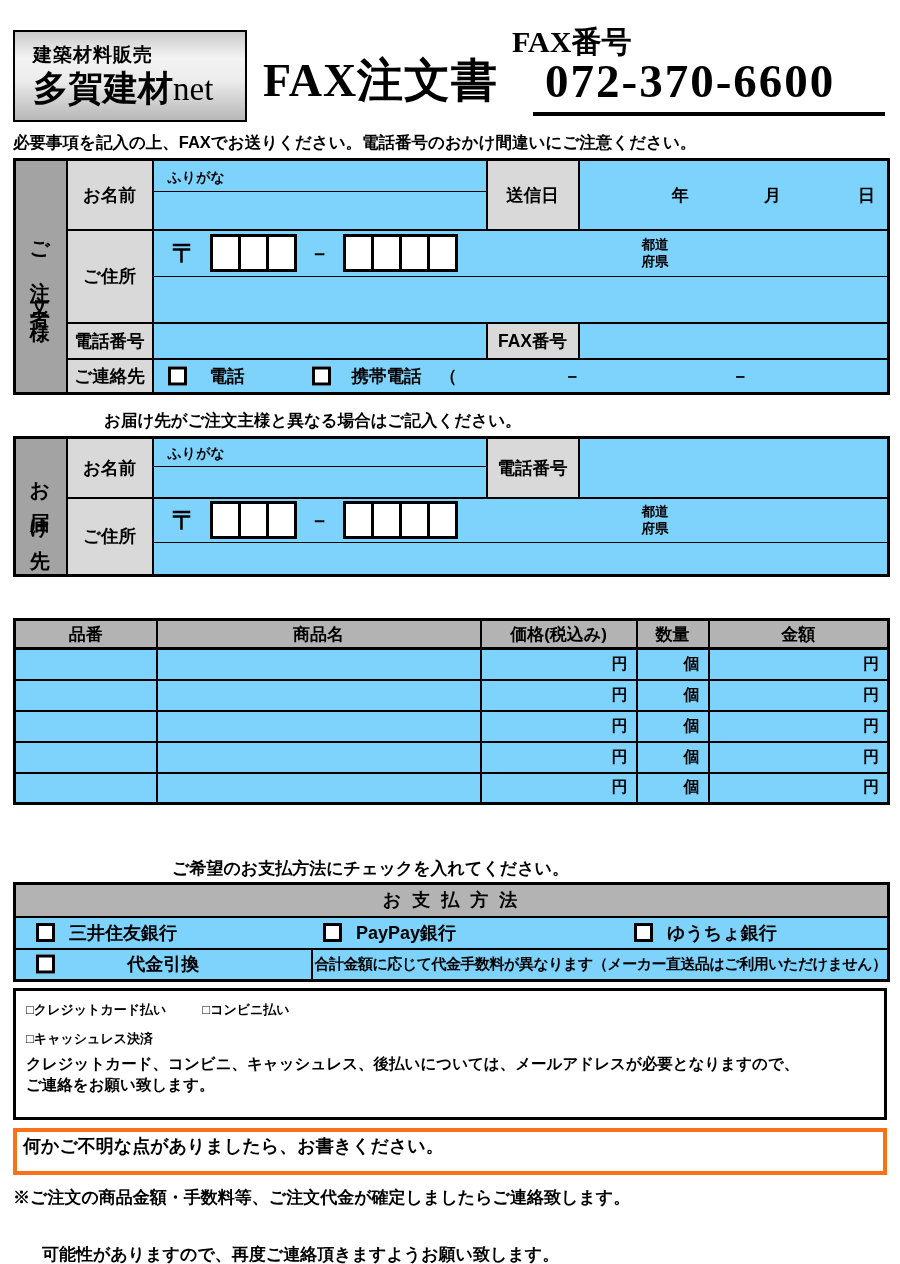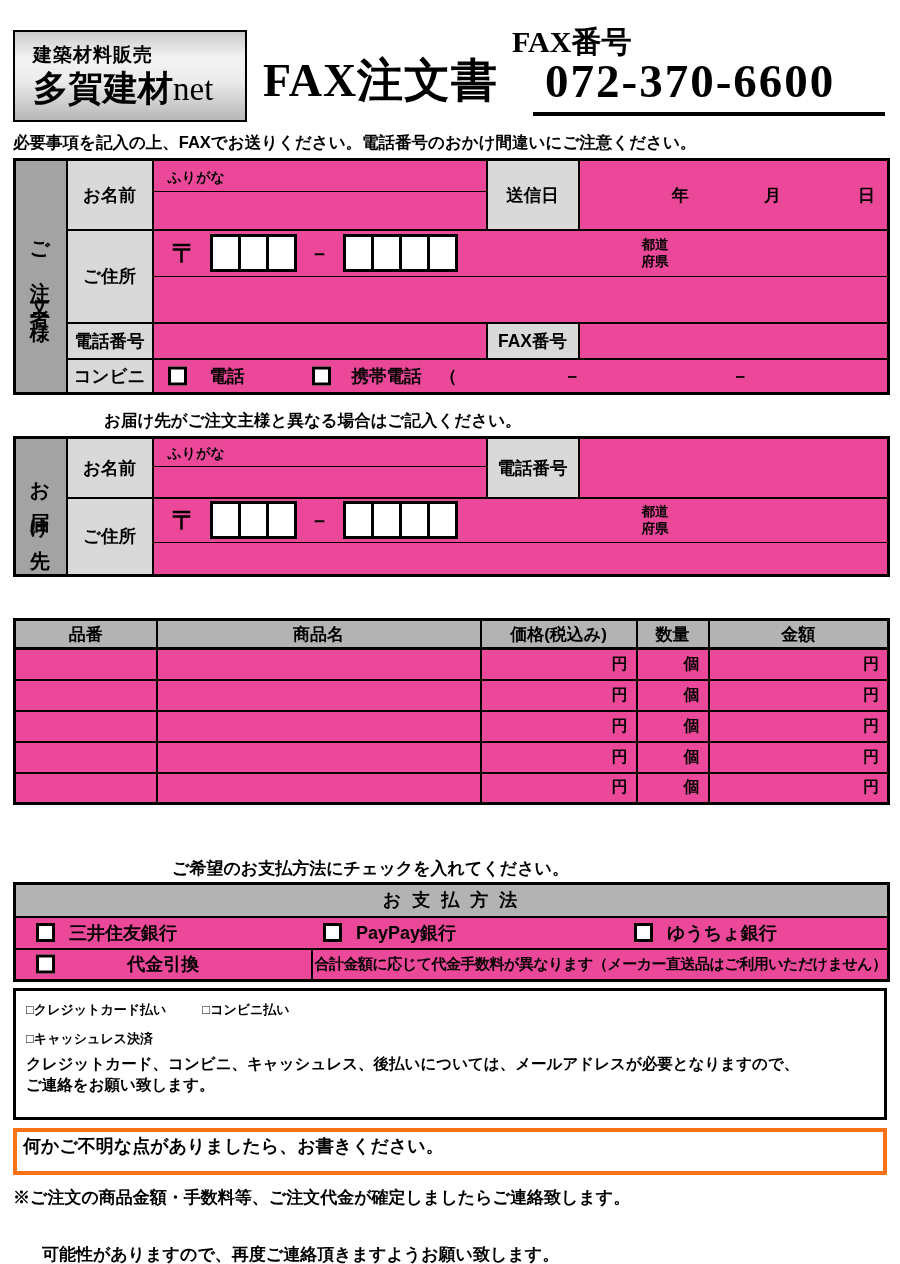--- a/index.html
+++ b/index.html
@@ -25,21 +25,21 @@
 
   
   table.frm { border-collapse:collapse; table-layout:fixed; position:absolute; background:#fff; }
   table.frm td { border:2px solid #000; overflow:hidden; vertical-align:middle; }
   table.frm { border:3px solid #000; }
   .vhead { background:#a3a3a3; text-align:center; }
   .vtext { writing-mode:vertical-rl; text-orientation:upright; font-weight:bold; font-size:20px; }
   .ls-order { letter-spacing:14px; }
   .ls-deliv { letter-spacing:7px; }
   .lbl { background:#d9d9d9; text-align:center; font-size:17.5px; font-weight:bold; }
-  .inp { background:#ec4899; }
+  .inp { background:#7dd3fc; }
   .furi { font-size:14px; font-weight:bold; padding:3px 0 0 14px; vertical-align:top;
     border-bottom-width:1px !important; }
   .bt1 { border-top-width:1px !important; }
 
   
   .postal { position:relative; border-bottom-width:1px !important; }
   .postal-flex { display:flex; align-items:center; padding-left:18px; }
   .pmark { font-size:26px; font-weight:bold; margin-right:12px; }
   .pgrp { display:flex; }
   .pbox { width:31px; height:38px; border:3px solid #000; background:#fff; margin-left:-3px; }
@@ -158,21 +158,21 @@
     <tr style="height:46px">
           <td class="inp bt1" colspan="3"></td>
         </tr>
     <tr style="height:36px">
       <td class="lbl"><span>電話番号</span></td>
       <td class="inp"></td>
       <td class="lbl"><span>FAX番号</span></td>
       <td class="inp"></td>
     </tr>
     <tr style="height:35px">
-      <td class="lbl"><span>コンビニ</span></td>
+      <td class="lbl"><span>ご連絡先</span></td>
       <td class="inp contact" colspan="3">
         <span class="cb cbabs" style="left:14px"></span>
         <span class="cabs" style="left:56px">電話</span>
         <span class="cb cbabs" style="left:158px"></span>
         <span class="cabs" style="left:198px">携帯電話</span>
         <span class="cabs" style="left:286px">（</span>
         <span class="cabs" style="left:410px">－</span>
         <span class="cabs" style="left:578px">－</span>
       </td>
     </tr>

